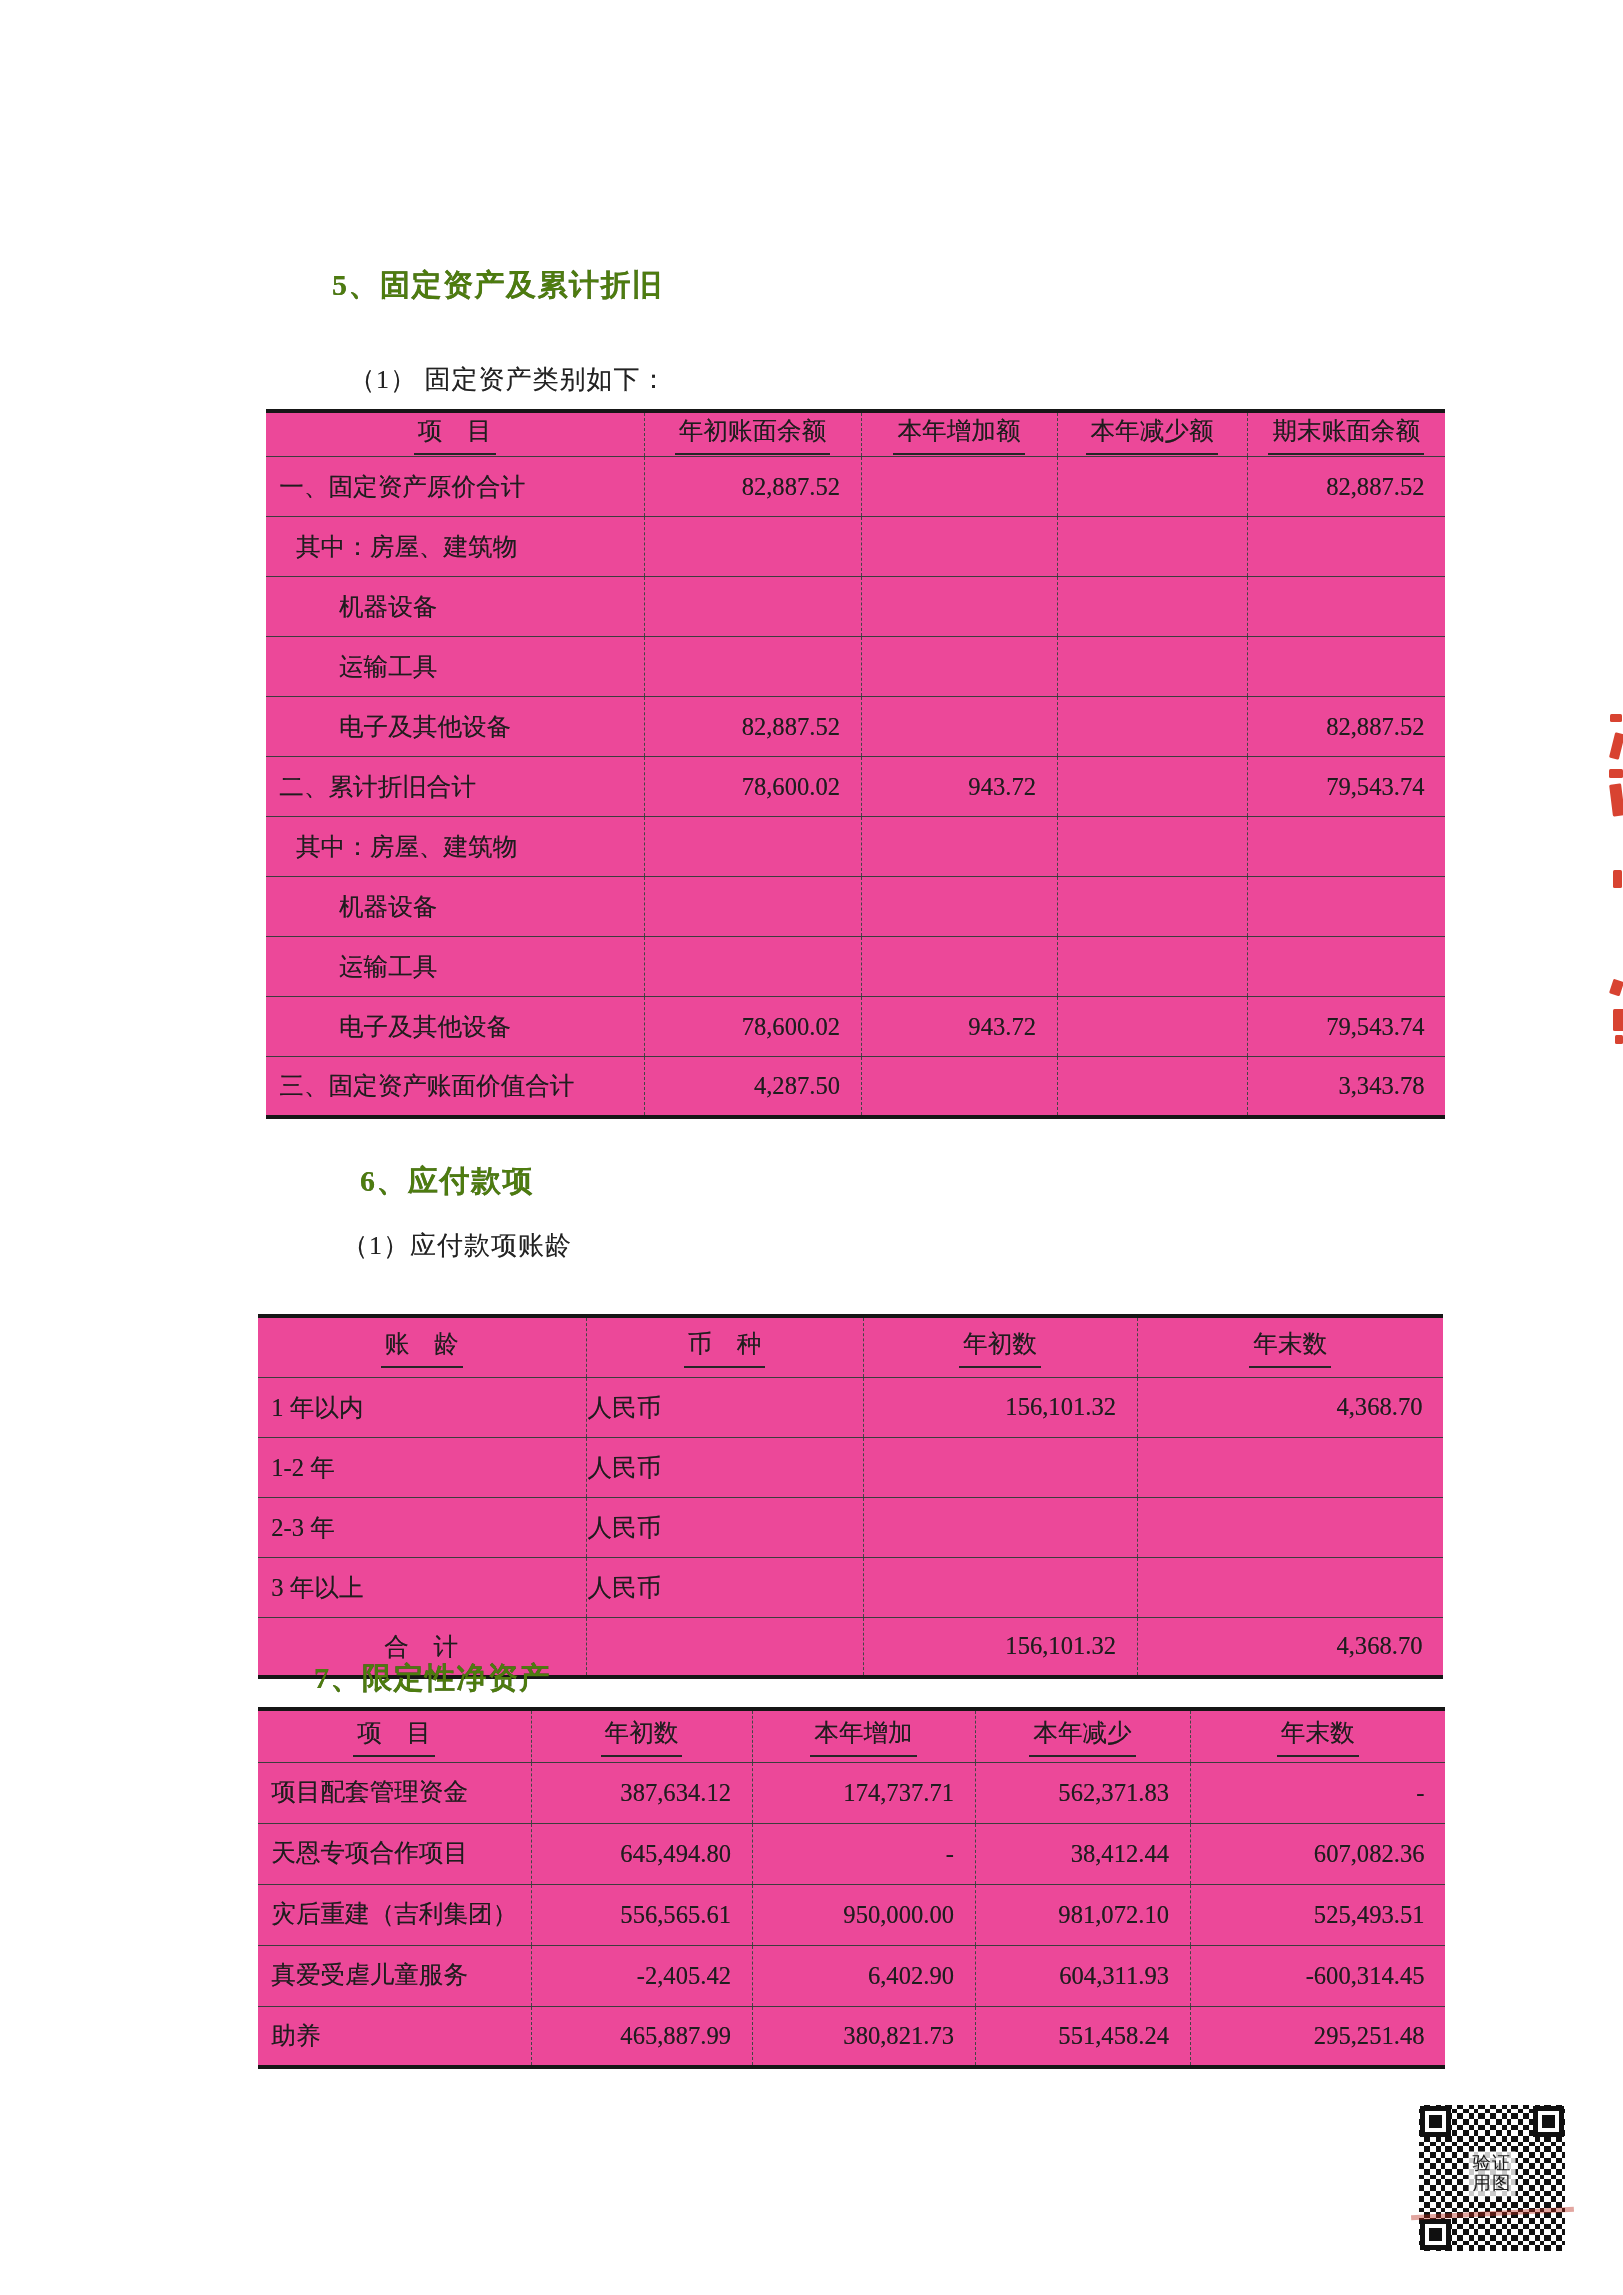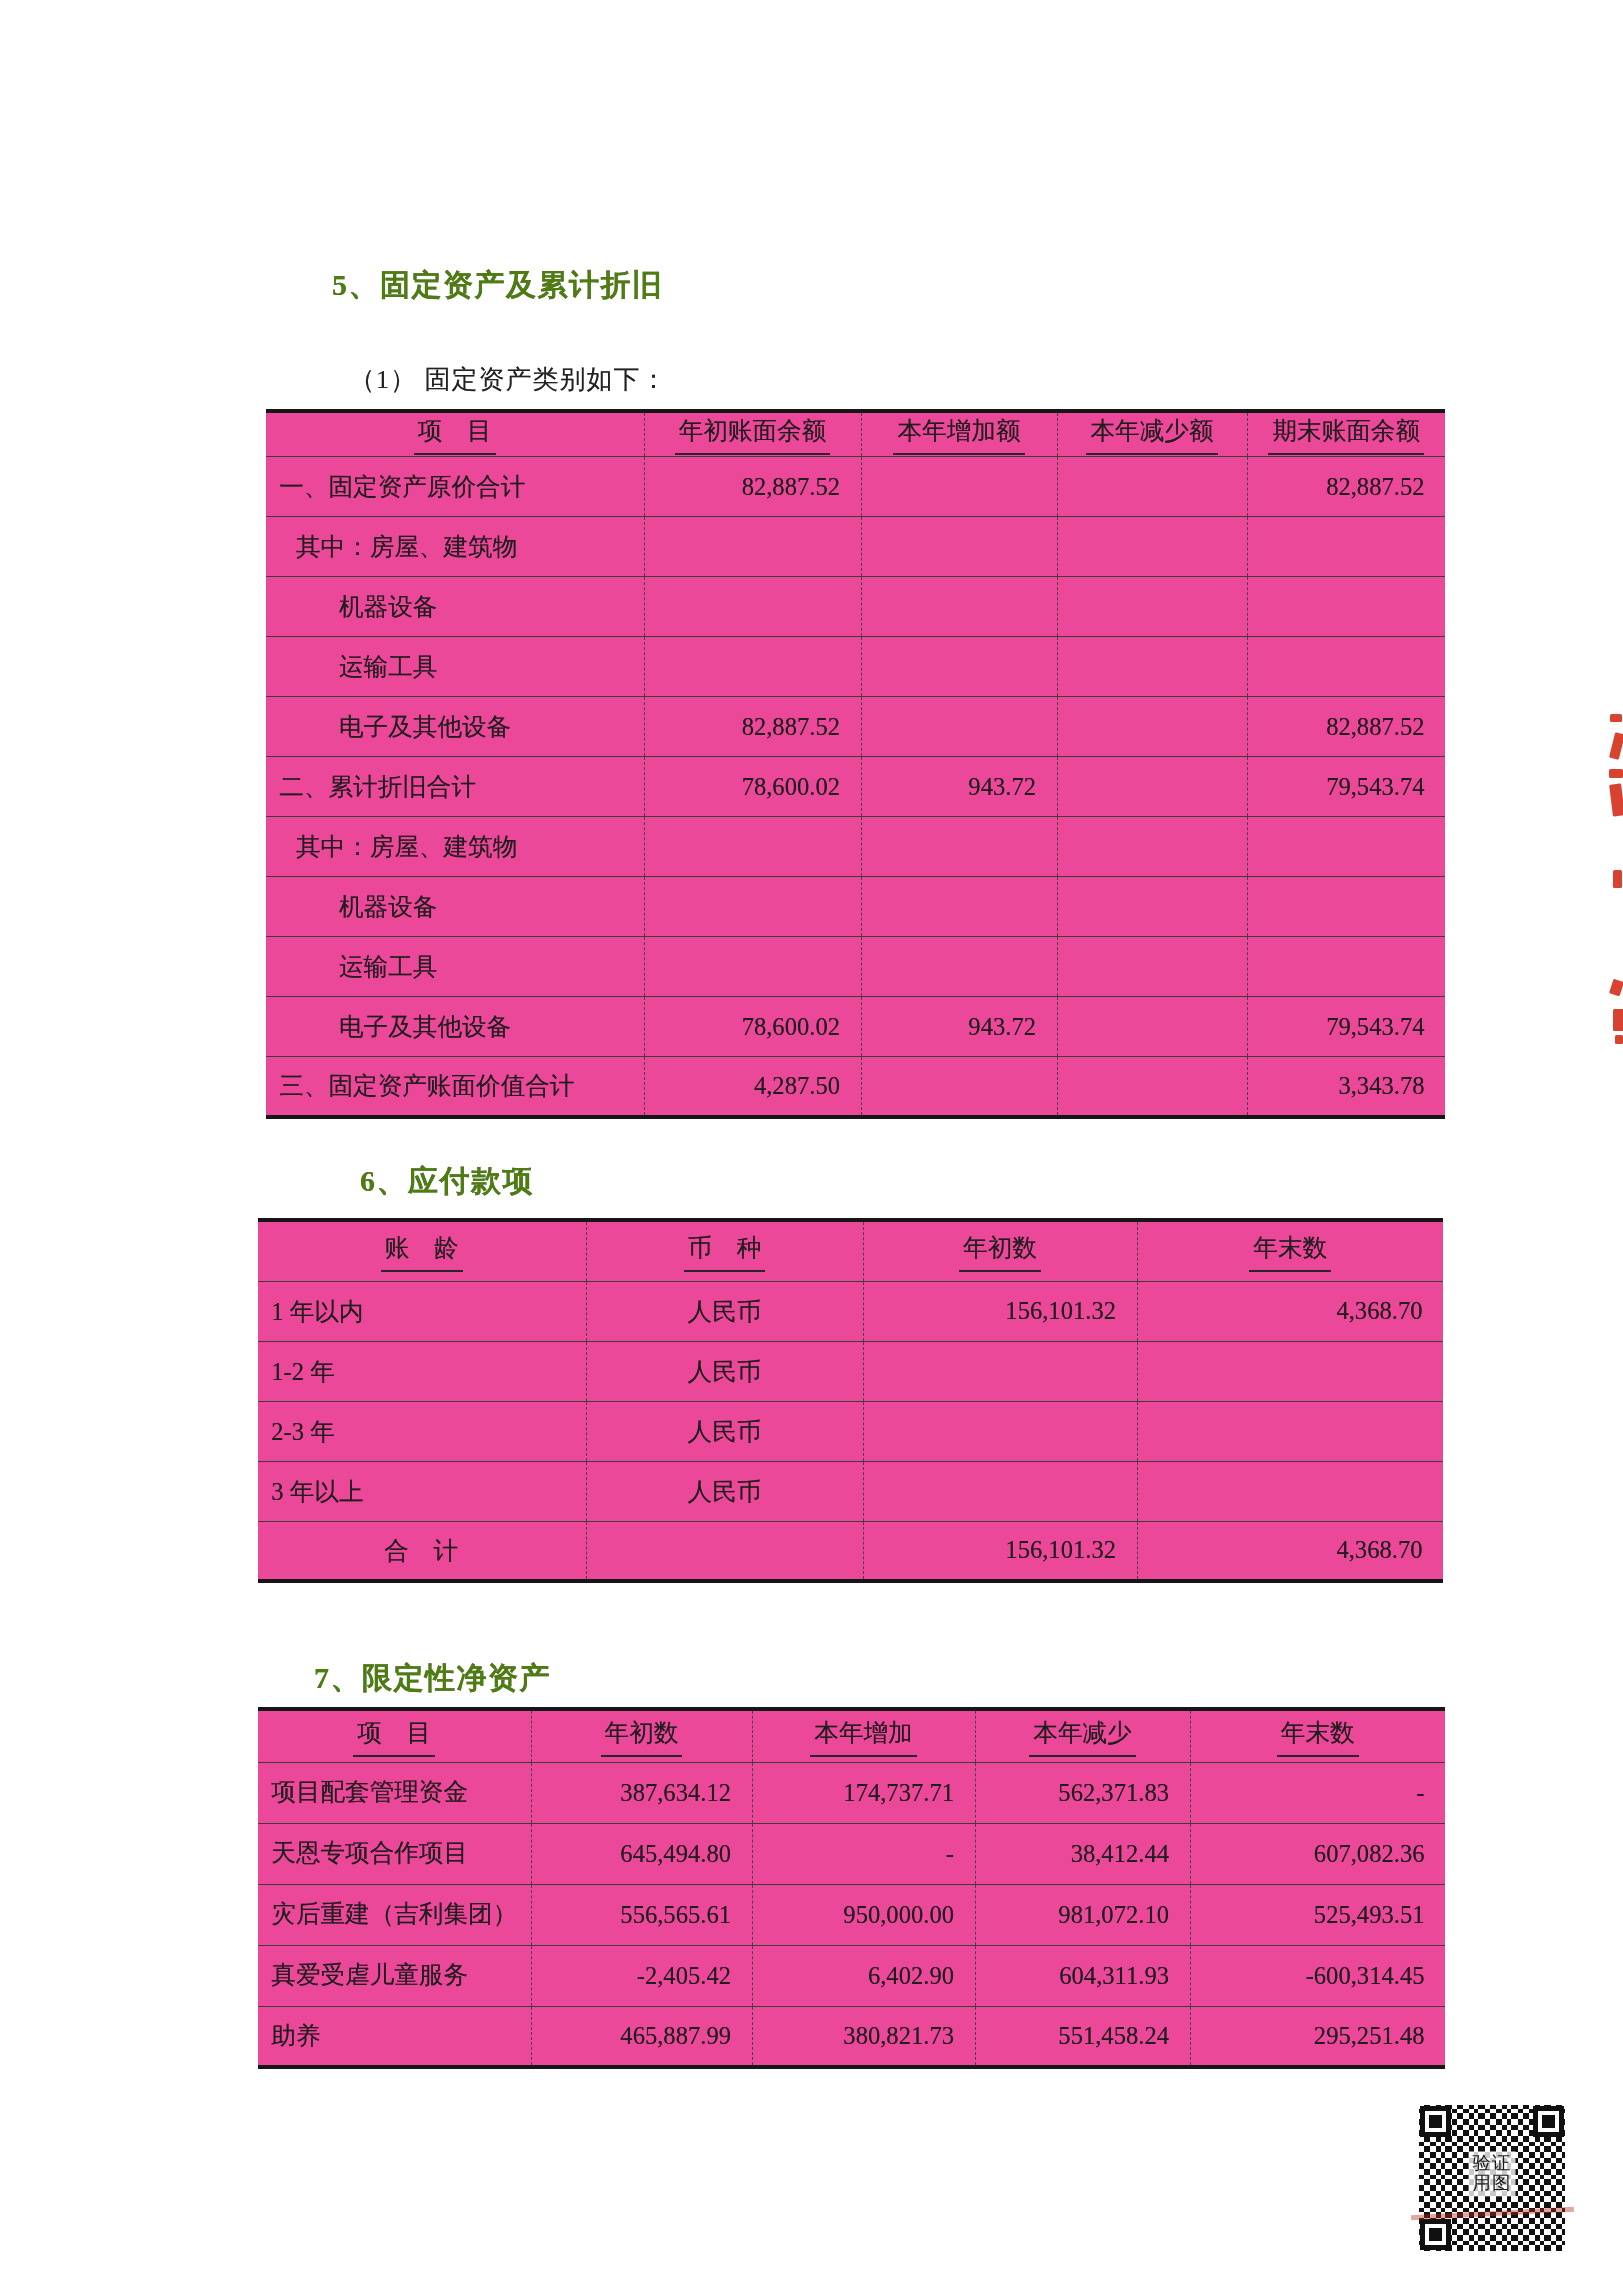--- a/index.html
+++ b/index.html
@@ -26,21 +26,21 @@
     overflow:hidden;
   }
   table.fin th{font-weight:normal;text-align:center;}
   table.fin th .hul{
     display:inline-block;border-bottom:2px solid #262626;padding:0 4.1px 6.1px 4.1px;white-space:nowrap;
   }
   table.fin th+th,table.fin td+td{border-left:1px dashed #454545;}
   table.fin tbody td{border-top:1.5px double #3d3d3d;}
   .a-label{text-align:left;padding-left:13.3px;}
   .a-num{text-align:right;padding-right:20.5px;white-space:nowrap;}
-  .a-center{text-align:center;}
+  .a-center{}
   td.ind1{padding-left:30px;}
   td.ind2{padding-left:73px;}
   tr.total-row td.a-label{text-align:center;padding-left:0;}
   #table1 thead tr{height:38px;}
   #table1 tbody tr{height:60px;}
   #table2 thead tr{height:61px;}
   #table2 tbody tr{height:60px;}
   #table3 thead tr{height:53px;}
   #table3 tbody tr{height:61px;}
   #table3 td.a-label{line-height:1.15;}
@@ -170,21 +170,21 @@
         <td class="a-num">4,287.50</td>
         <td class="a-num"></td>
         <td class="a-num"></td>
         <td class="a-num">3,343.78</td>
       </tr>
     </tbody>
   </table>
 
 <div class="abs sec-title" style="left:332px;top:1161px;margin-left:28px;">6、应付款项</div>
 <div class="abs sec-sub" style="left:342px;top:1228px;">（1）应付款项账龄</div>
-<table id="table2" class="fin abs" style="left:258px;top:1218px;width:1185px;">
+<table id="table2" class="fin abs" style="left:258px;top:1314px;width:1185px;">
     <colgroup>
       <col style="width: 328px;">
       <col style="width: 277px;">
       <col style="width: 274px;">
       <col style="width: 306px;">
     </colgroup>
     <thead>
       <tr>
         <th><span class="hul">账　龄</span></th>
         <th><span class="hul">币　种</span></th>

